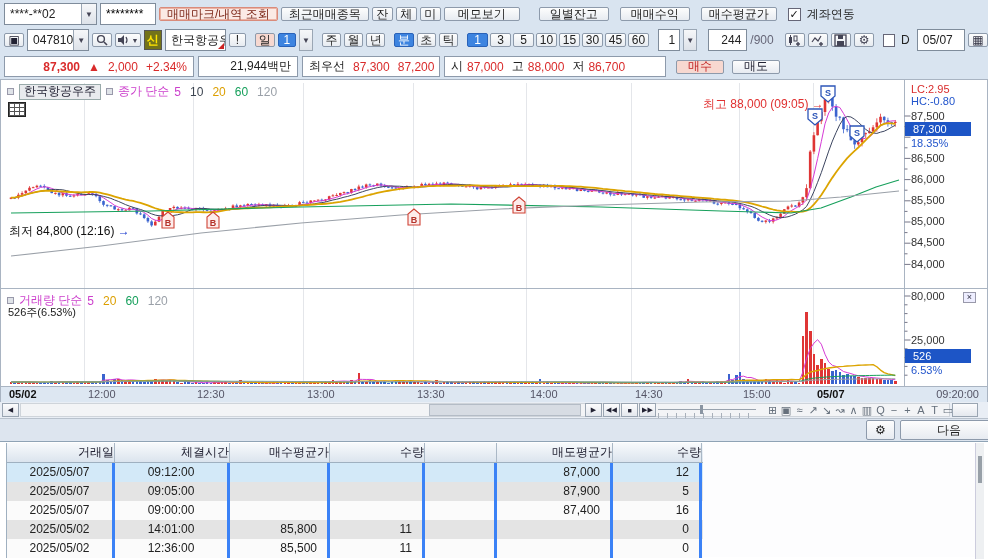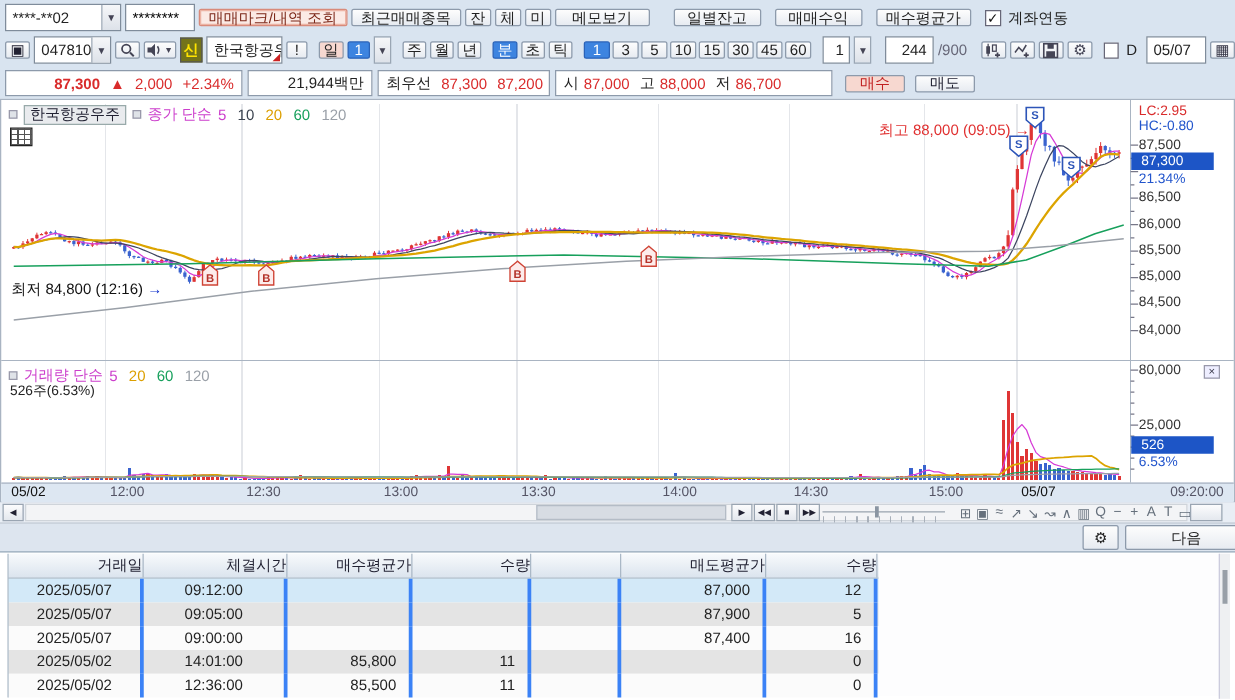--- a/index.html
+++ b/index.html
@@ -28,21 +28,21 @@
   .legend { top:3px; left:6px; display:flex; align-items:center; gap:5px; font-size:12px; }
   .sqr { width:7px; height:7px; border:1px solid #99a; background:#dfe3e8; display:inline-block; }
   .name-box { border:1px solid #9aa; background:#e9ebee; padding:0 4px; height:16px; display:inline-flex; align-items:center; color:#223; }
   .grid-ico { top:22px; left:7px; width:18px; height:15px; border:1px solid #222; background:
      repeating-linear-gradient(90deg,#555 0 1px,transparent 1px 5px),
      repeating-linear-gradient(0deg,#555 0 1px,transparent 1px 4px), #fff; }
   .ylab { left:910px; width:62px; font-size:11px; color:#333; }
   .axbox { left:904px; width:66px; height:14px; background:#1d55c6; color:#fff; font-size:11px; display:flex; align-items:center; padding-left:8px; }
   .time-axis { position:absolute; left:0; top:306px; width:986px; height:16px; background:#dde7f2; border-top:1px solid #a9b4c2; }
   .time-axis .tick { position:absolute; top:1px; font-size:11px; color:#556; }
-  .time-axis .tick.b { color:#111; font-weight:normal; }
+  .time-axis .tick.b { color:#111; font-weight:bold; }
   .ctb { position:absolute; top:402px; left:0; width:988px; height:17px; background:#e9eef5; border-bottom:1px solid #b9c2cd; }
   .ctb .track { position:absolute; left:20px; top:1px; width:930px; height:14px; background:#f3f4f6; border:1px solid #cfd4da; }
   .ctb .thumb { position:absolute; left:408px; top:0; width:152px; height:12px; background:#d7dce3; border:1px solid #b4bcc6; }
   .mini { position:absolute; top:1px; height:14px; width:17px; display:inline-flex; align-items:center; justify-content:center; background:linear-gradient(#fcfcfd,#e4e8ee); border:1px solid #9aa5b2; font-size:7px; color:#223; }
   .tool { position:absolute; top:0; height:16px; width:17px; display:inline-flex; align-items:center; justify-content:center; font-size:11px; color:#66707c; }
   .slider-line { position:absolute; top:7px; left:658px; width:98px; height:1px; background:#99a3ae; }
   .slider-thumb { position:absolute; top:3px; left:700px; width:3px; height:9px; background:#8a95a2; }
   .ruler { position:absolute; top:11px; left:658px; width:98px; height:5px; background:repeating-linear-gradient(90deg,#a8b0ba 0 1px,transparent 1px 9px); }
   .gear-row { position:absolute; top:419px; left:0; width:988px; height:22px; background:#dde5ef; }
   .gear-btn { position:absolute; left:866px; top:1px; width:29px; height:20px; }
@@ -1009,21 +1009,21 @@
     <span>최고 88,000 (09:05)</span> <span>→</span>
   </div>
   <div class="abs" style="top:143px;left:8px;color:#111;font-size:12px">
     <span>최저 84,800 (12:16)</span> <span style="color:#1133cc;font-weight:bold">→</span>
   </div>
 
   <div id="yaxis">
     <div class="abs ylab" style="top:3px;color:#d92b2b">LC:2.95</div>
     <div class="abs ylab" style="top:15px;color:#2255cc">HC:-0.80</div>
     <div class="abs axbox" style="top:42px">87,300</div>
-    <div class="abs ylab" style="top:57px;color:#2255cc">21.34%</div>
+    <div class="abs ylab" style="top:57px;color:#2255cc">18.35%</div>
   <div class="abs ylab" style="top: 30px;">87,500</div>
       <div class="abs ylab" style="top: 72px;">86,500</div>
       <div class="abs ylab" style="top: 93px;">86,000</div>
       <div class="abs ylab" style="top: 114px;">85,500</div>
       <div class="abs ylab" style="top: 135px;">85,000</div>
       <div class="abs ylab" style="top: 156px;">84,500</div>
       <div class="abs ylab" style="top: 178px;">84,000</div>
     </div>
   <div id="vaxis">
     <div class="abs" style="top:212px;left:962px;width:13px;height:11px;border:1px solid #99a;background:#eef;color:#334;font-size:9px;line-height:9px;text-align:center">×</div>

